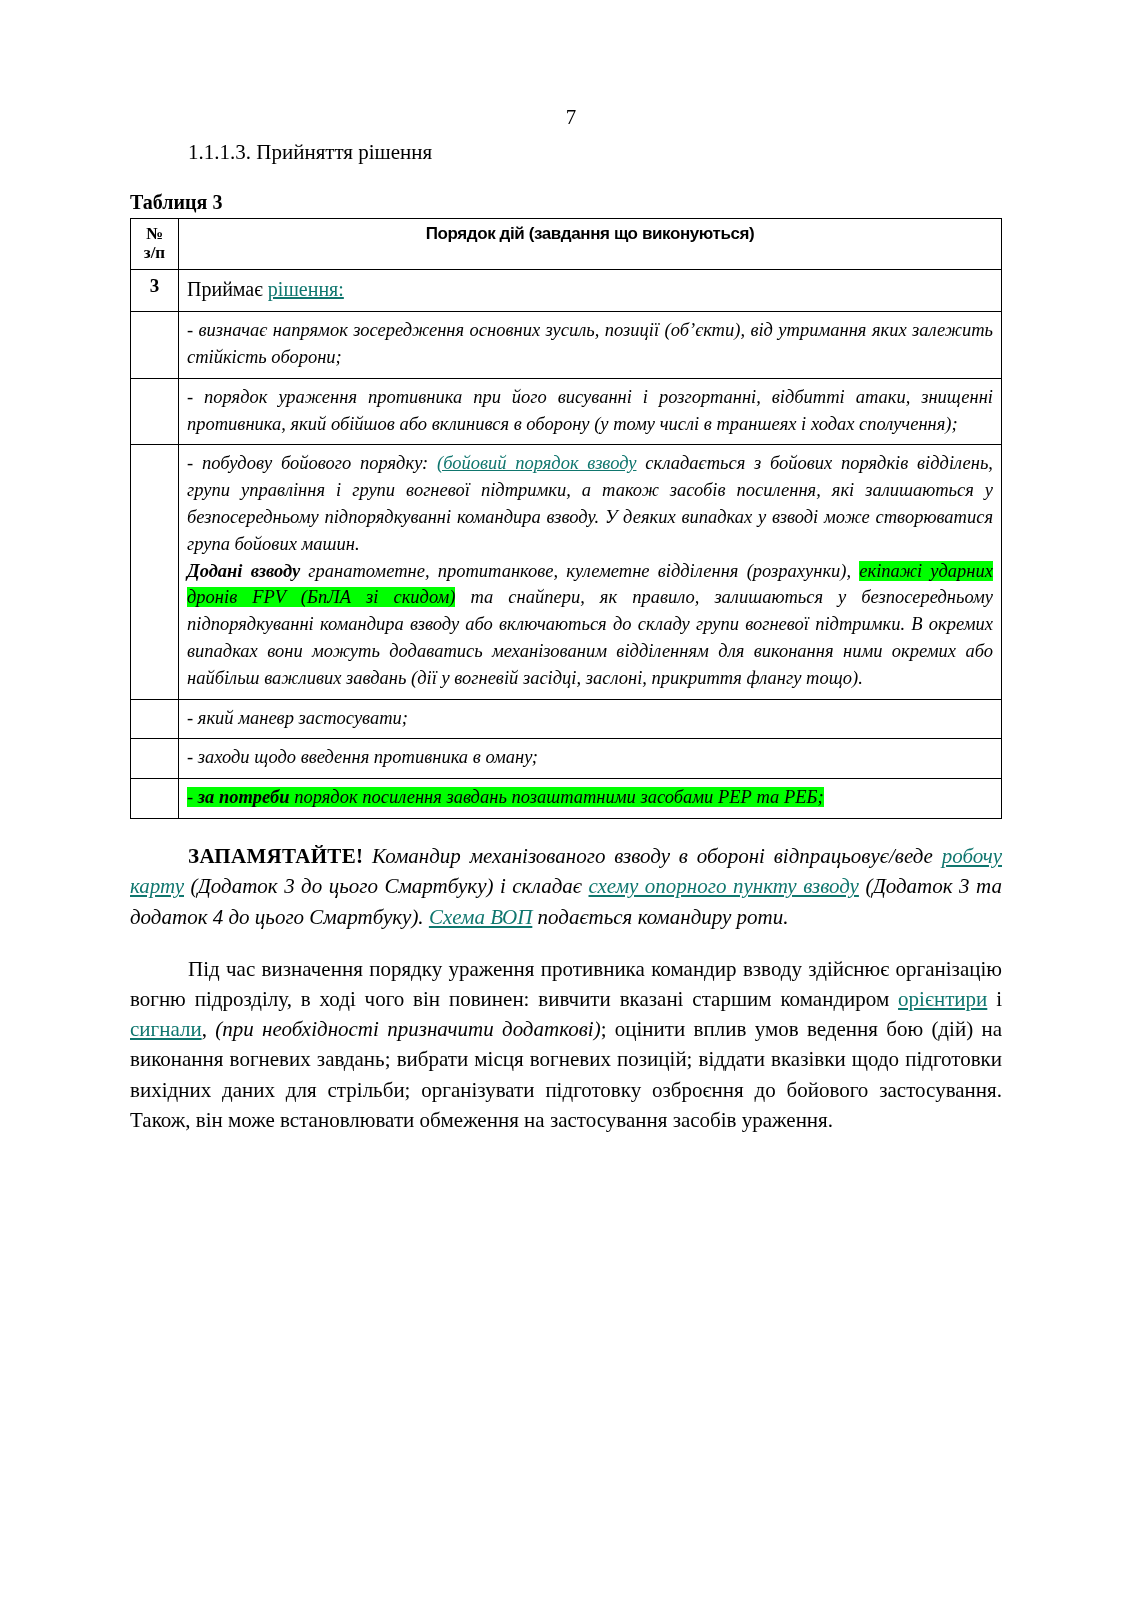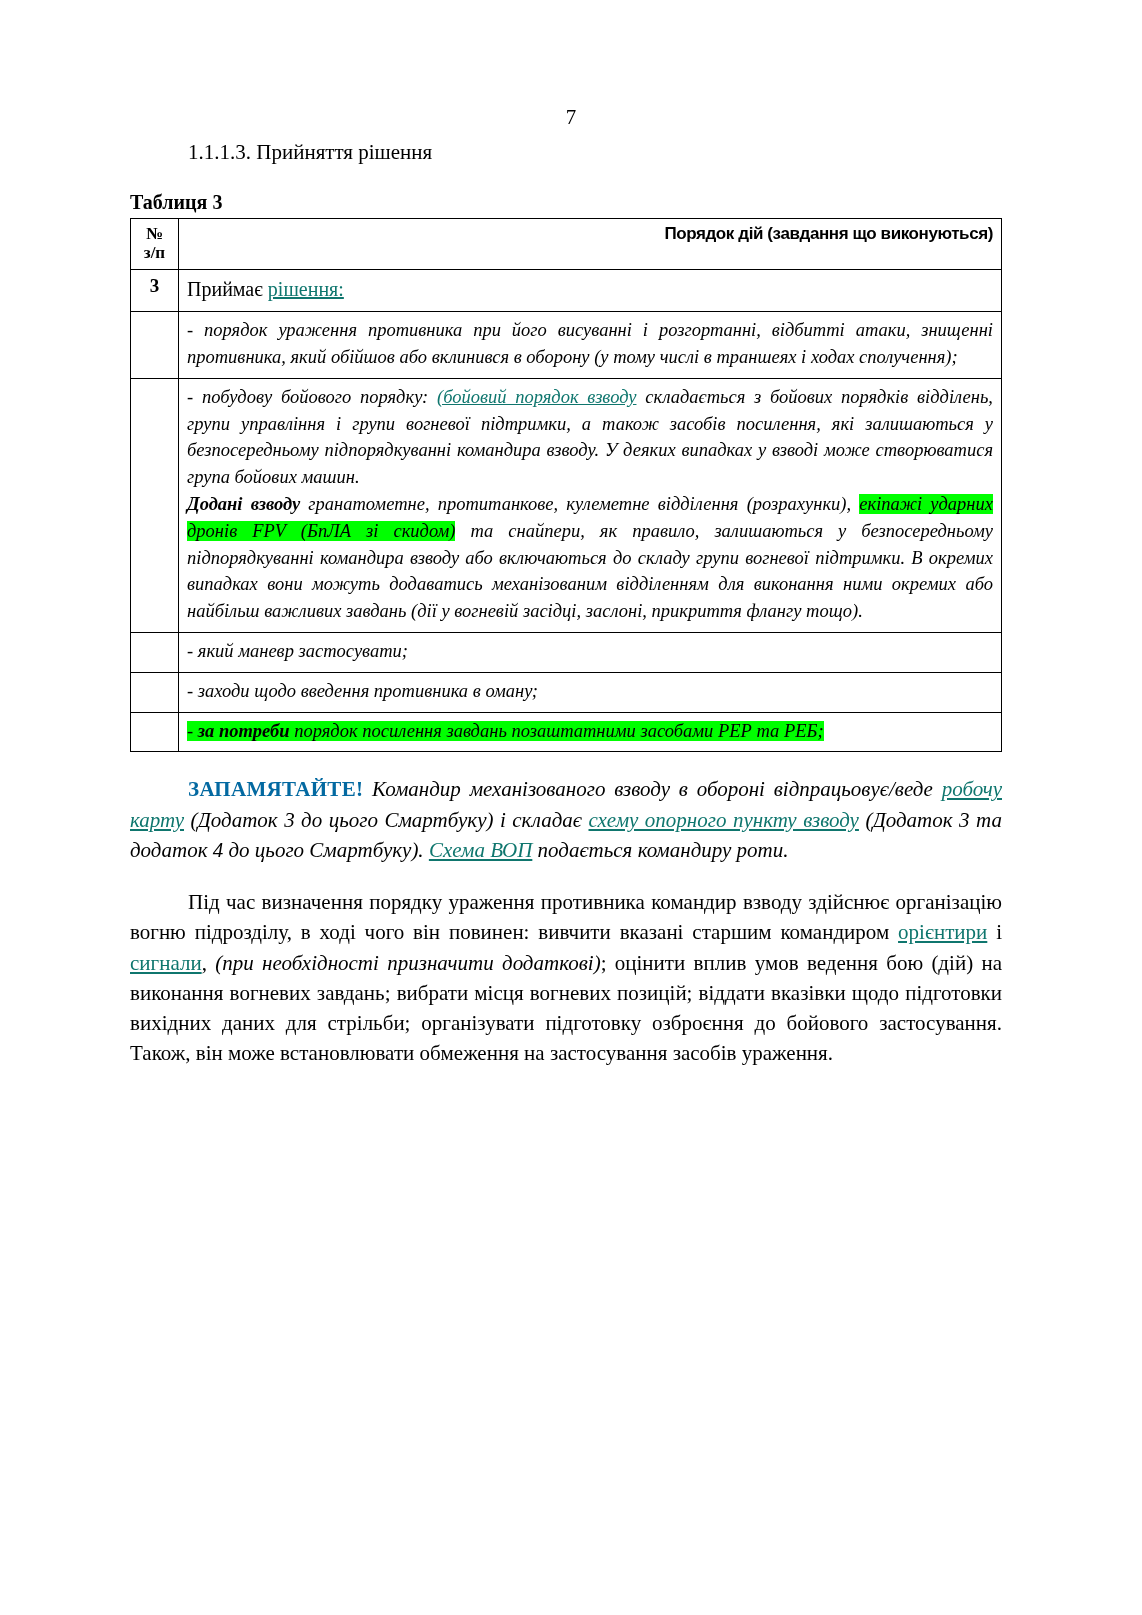--- a/index.html
+++ b/index.html
@@ -70,21 +70,21 @@
   .col-num { width: 48px; }
   th.hdr-num {
     text-align: center;
     font-size: 17px;
     font-weight: bold;
     line-height: 1.12;
     vertical-align: middle;
     padding: 4px 2px;
   }
   th.hdr-main {
-    text-align: right;
+    text-align: center;
     font-size: 17px;
     font-weight: bold;
     vertical-align: middle;
     font-family: "Liberation Sans", "DejaVu Sans", sans-serif;
     letter-spacing: -0.4px;
   }
   td.num-cell {
     text-align: center;
     font-size: 19px;
     font-weight: bold;
@@ -114,21 +114,21 @@
   .note-block {
     font-size: 21px;
     line-height: 1.44;
     text-align: justify;
     margin: 22px 0 0 0;
     font-style: italic;
   }
   .note-block .lead {
     font-weight: bold;
     font-style: normal;
-    color: #0369a1;
+    color: #000000;
     font-family: "Liberation Serif", "DejaVu Serif", serif;
     margin-left: 58px;
     letter-spacing: 0.3px;
   }
   .closing {
     font-size: 21px;
     line-height: 1.44;
     text-align: justify;
     text-indent: 58px;
     margin: 22px 0 0 0;
@@ -163,20 +163,24 @@
           <th class="hdr-main">Порядок дій (завдання що виконуються)</th>
         </tr>
       </thead>
       <tbody>
 
         <tr>
           <td class="num-cell">3</td>
           <td class="body-cell row-head"><span>Приймає </span><span class="lnk">рішення:</span></td>
         </tr>
 
+        <tr>
+          <td class="num-cell"></td>
+          <td class="body-cell">- визначає напрямок зосередження основних зусиль, позиції (об’єкти), від утримання яких залежить стійкість оборони;</td>
+        </tr>
 
         <tr>
           <td class="num-cell"></td>
           <td class="body-cell">- порядок ураження противника при його висуванні і розгортанні, відбитті атаки, знищенні противника, який обійшов або вклинився в оборону (у тому числі в траншеях і ходах сполучення);</td>
         </tr>
 
         <tr>
           <td class="num-cell"></td>
           <td class="body-cell"><span>- побудову бойового порядку: </span><span class="lnk">(бойовий порядок взводу</span><span> складається з бойових порядків відділень, групи управління і групи вогневої підтримки, а також засобів посилення, які залишаються у безпосередньому підпорядкуванні командира взводу. У деяких випадках у взводі може створюватися група бойових машин.</span>
             <br>

